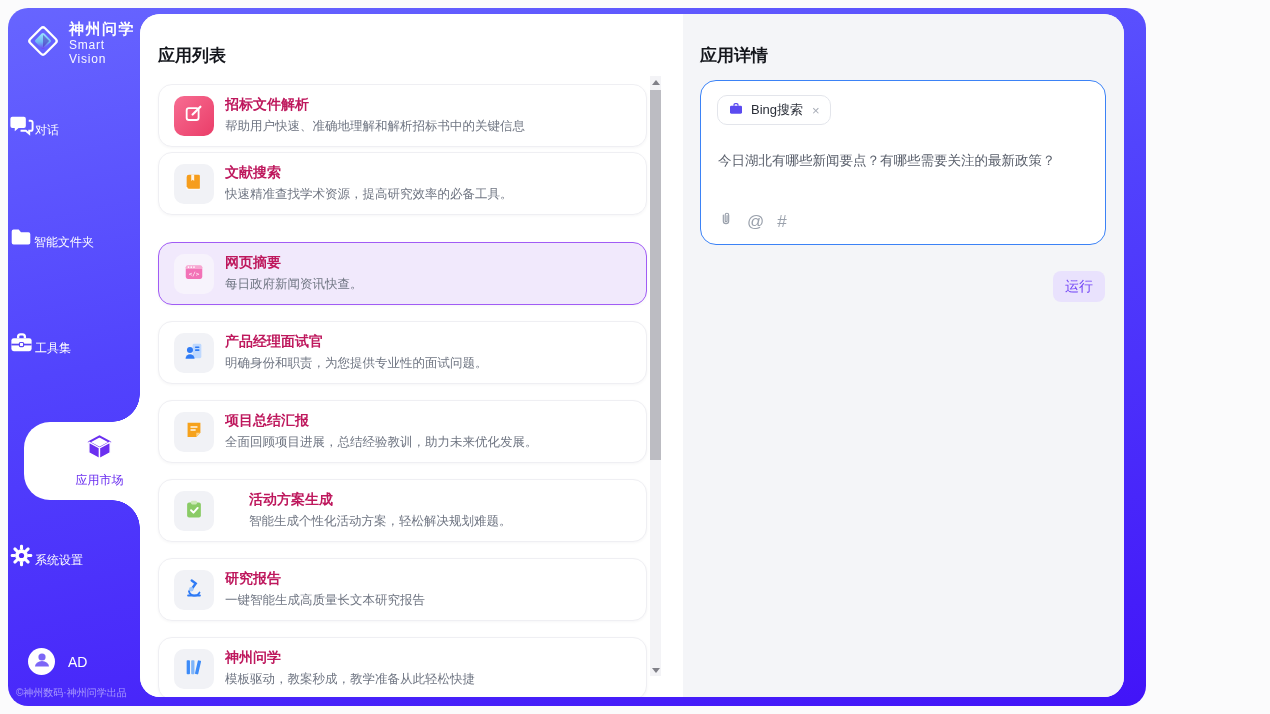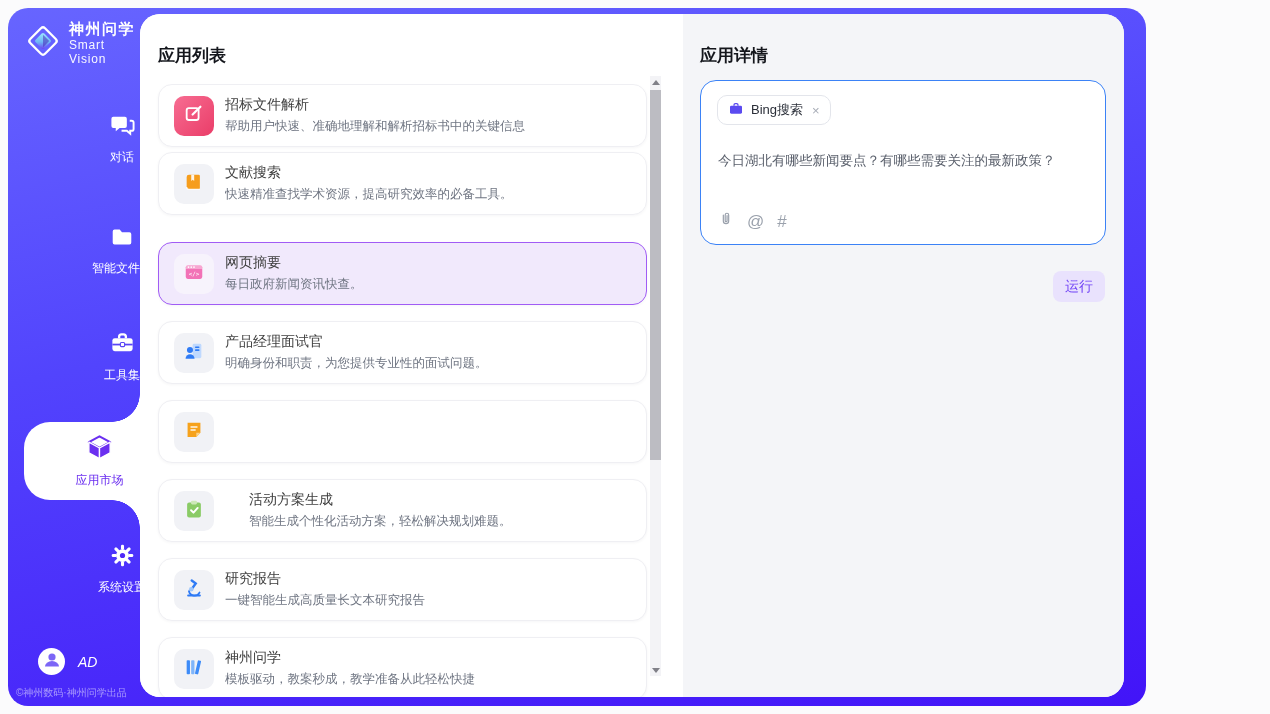--- a/index.html
+++ b/index.html
@@ -13,56 +13,56 @@
     position:absolute;left:8px;top:8px;width:1138px;height:698px;
     border-radius:20px;
     background:linear-gradient(168deg,#6765FF 0%,#5244FD 40%,#4214F8 100%);
   }
   
   .sidebar{position:absolute;left:0;top:0;width:132px;height:100%;}
   .logo{position:absolute;left:16px;top:12px;display:flex;align-items:center;gap:7px;color:#fff;}
   .logo-text{display:flex;flex-direction:column;line-height:1.15;}
   .logo-name{font-size:15px;font-weight:bold;letter-spacing:1.5px;}
   .logo-tag{font-size:12px;opacity:.95;letter-spacing:.8px;margin-top:2px;}
-  .nav-item{position:absolute;left:0;width:132px;display:flex;flex-direction:column;align-items:center;color:#fff;cursor:pointer;padding-left:48px;}
+  .nav-item{position:absolute;left:0;width:132px;display:flex;flex-direction:row;align-items:center;color:#fff;cursor:pointer;}
   .nav-label{font-size:12px;margin-top:6px;}
   .u{}
   .nav-chat{top:104px;} .nav-folder{top:216px;} .nav-tools{top:322px;} .nav-settings{top:534px;}
   
   .tab{
     position:absolute;left:16px;right:0;top:414px;height:78px;background:#fff;
     border-radius:26px 0 0 26px;display:flex;flex-direction:column;align-items:center;justify-content:center;cursor:pointer;padding-left:35px;
   }
   .tab::before{content:'';position:absolute;top:-28px;right:0;width:28px;height:28px;
     background:radial-gradient(circle at 0 0, rgba(0,0,0,0) 27.5px, #fff 28px);}
   .tab::after{content:'';position:absolute;bottom:-28px;right:0;width:28px;height:28px;
     background:radial-gradient(circle at 0 100%, rgba(0,0,0,0) 27.5px, #fff 28px);}
   .tab .nav-label{color:#6B2FF0;}
-  .user{position:absolute;left:30px;top:640px;display:flex;align-items:center;gap:13px;color:#fff;font-size:14px;font-style:italic;}
+  .user{position:absolute;left:20px;top:640px;display:flex;align-items:center;gap:13px;color:#fff;font-size:14px;}
   .avatar{width:27px;height:27px;border-radius:50%;background:#fff;display:flex;align-items:center;justify-content:center;}
   .copyright{position:absolute;left:8px;bottom:6px;width:124px;font-size:10px;color:rgba(255,255,255,.5);white-space:nowrap;}
   
   .content{
     position:absolute;left:132px;top:6px;right:22px;bottom:9px;
     border-radius:20px;overflow:hidden;display:flex;background:#F4F5F8;
   }
   .list-panel{width:543px;flex:none;background:#fff;position:relative;}
   .panel-title{position:absolute;top:30px;left:18px;font-size:17px;font-weight:bold;color:#14161C;}
   .cards{position:absolute;top:70px;left:0;right:0;bottom:0;overflow:hidden;}
   .card{
     position:absolute;left:18px;width:489px;height:63px;box-sizing:border-box;
     background:#fff;border:1px solid #EFEFF3;border-radius:14px;
     box-shadow:0 1px 3px rgba(20,20,43,.04);
     display:flex;align-items:center;cursor:pointer;
   }
   .card.selected{background:#F1E9FC;border:1.5px solid #A15CF5;}
   .tile{width:40px;height:40px;border-radius:10px;margin-left:15px;flex:none;
     display:flex;align-items:center;justify-content:center;background:#F1F2F6;}
   .card-text{margin-left:11px;overflow:hidden;}
-  .card-title{font-size:14px;font-weight:normal;color:#404040;}
+  .card-title{font-size:14px;font-weight:bold;color:#be185d;}
   .card-desc{font-size:12.5px;color:#6F7582;margin-top:4px;white-space:nowrap;}
   
   .scrollbar{position:absolute;left:510px;top:62px;bottom:21px;width:11px;background:#F3F3F6;}
   .sb-btn{height:12px;display:flex;align-items:center;justify-content:center;cursor:pointer;}
   .tri-up{width:0;height:0;border-left:4px solid transparent;border-right:4px solid transparent;border-bottom:5px solid #808088;}
   .tri-down{width:0;height:0;border-left:4px solid transparent;border-right:4px solid transparent;border-top:5px solid #808088;}
   .sb-thumb{position:absolute;left:0;top:14px;width:11px;height:370px;background:#BCBCC2;cursor:pointer;}
   .sb-btn.bottom{position:absolute;bottom:0;left:0;width:11px;}
   
   .detail-panel{flex:1;position:relative;background:#F4F5F8;}
@@ -247,20 +247,24 @@
   </div>
           <div class="card" style="top: 316px;">
     <div class="tile" style="background: rgb(241, 242, 246);">
       <span class="glyph"><svg viewBox="0 0 24 24" width="22" height="22">
                   <path d="M5 4 h14 v11 l-4.5 4.5 H5 z" fill="#F6A21C"></path>
                   <path d="M19 15 l-4.5 4.5 v-4.5 z" fill="#FBD28A"></path>
                   <rect x="8" y="8" width="8" height="1.5" rx=".7" fill="#fff" opacity=".9"></rect>
                   <rect x="8" y="11.2" width="6" height="1.5" rx=".7" fill="#fff" opacity=".9"></rect>
                 </svg></span>
     </div>
+    <div class="card-text">
+      <div class="card-title">项目总结汇报</div>
+      <div class="card-desc">全面回顾项目进展，总结经验教训，助力未来优化发展。</div>
+    </div>
   </div>
           <div class="card" style="top: 395px; gap: 24px;">
     <div class="tile" style="background: rgb(241, 242, 246);">
       <span class="glyph"><svg viewBox="0 0 24 24" width="22" height="22">
                   <rect x="4.5" y="4.8" width="15" height="16.5" rx="2.2" fill="#8ACB66"></rect>
                   <rect x="8.8" y="3" width="6.4" height="4" rx="1.2" fill="#CDE9B8"></rect>
                   <path d="M8.8 13.4 l2.6 2.6 L16 10.8" stroke="#fff" stroke-width="2.1" fill="none" stroke-linecap="round" stroke-linejoin="round"></path>
                 </svg></span>
     </div>
     <div class="card-text">

